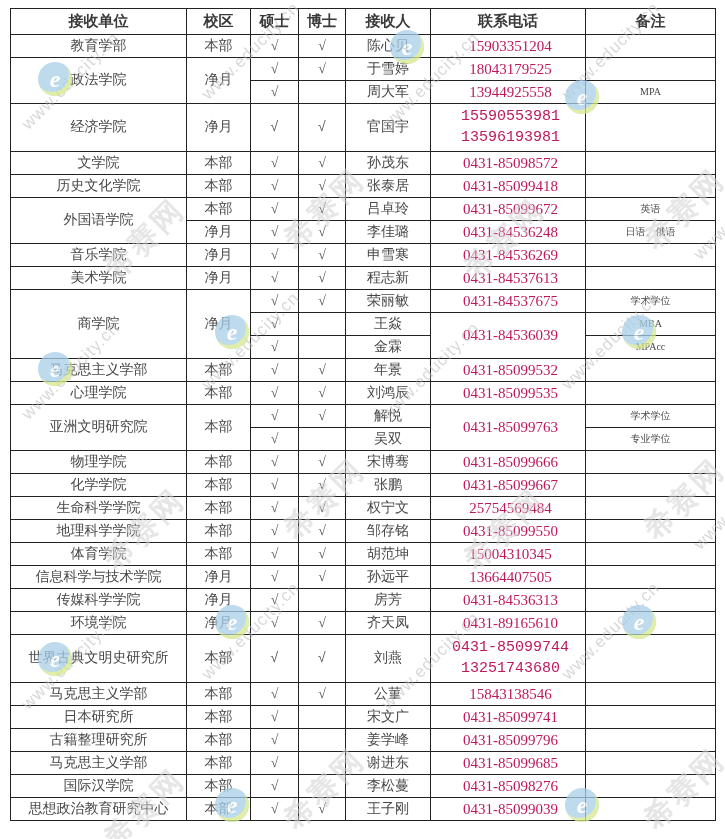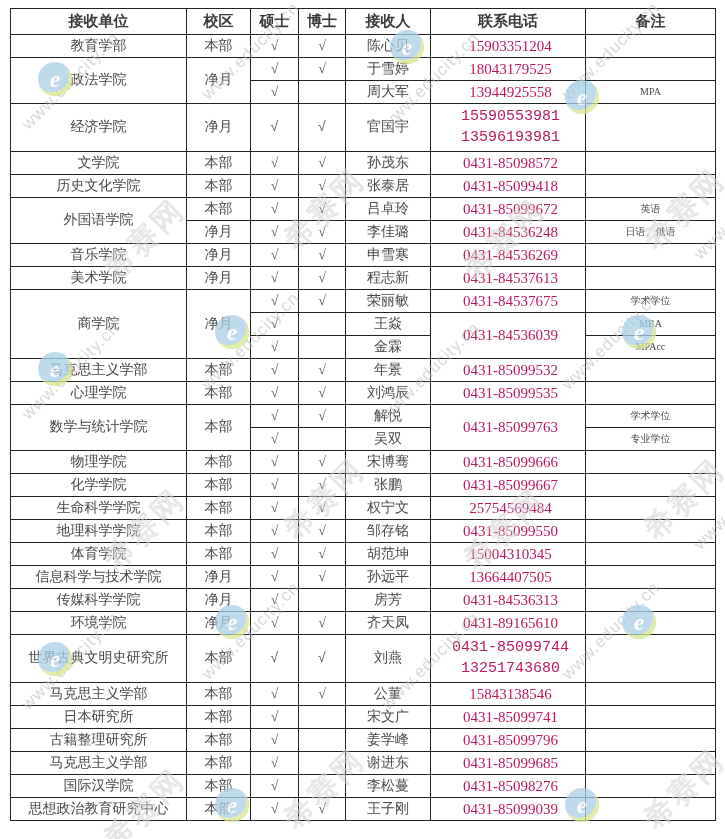--- a/index.html
+++ b/index.html
@@ -212,21 +212,21 @@
         <tr>
           <td class="col-unit">心理学院</td>
           <td class="col-campus">本部</td>
           <td class="col-master">√</td>
           <td class="col-doctor">√</td>
           <td class="col-contact">刘鸿辰</td>
           <td class="col-phone">0431-85099535</td>
           <td class="col-note"></td>
         </tr>
         <tr>
-          <td class="col-unit" rowspan="2">数学与统计学院</td>
+          <td class="col-unit" rowspan="2">亚洲文明研究院</td>
           <td class="col-campus" rowspan="2">本部</td>
           <td class="col-master">√</td>
           <td class="col-doctor">√</td>
           <td class="col-contact">解悦</td>
           <td class="col-phone" rowspan="2">0431-85099763</td>
           <td class="col-note">学术学位</td>
         </tr>
         <tr>
           <td class="col-master">√</td>
           <td class="col-doctor"></td>

